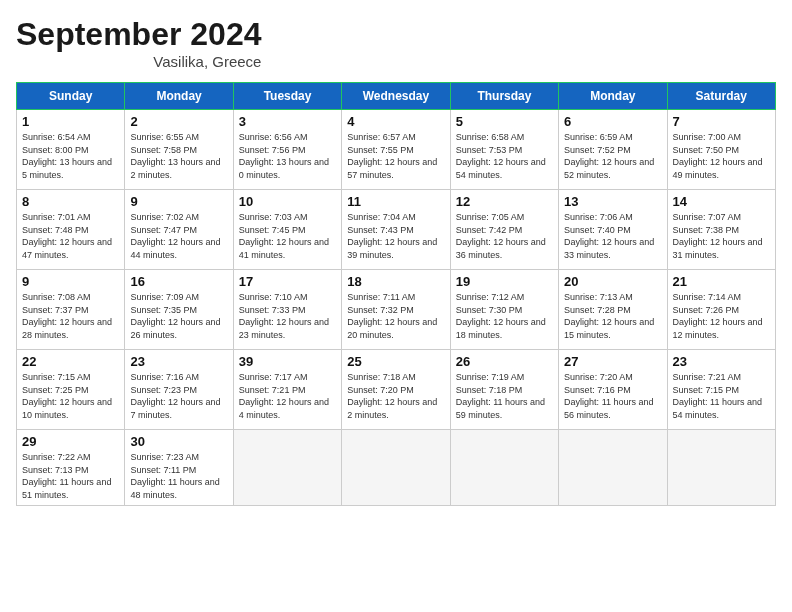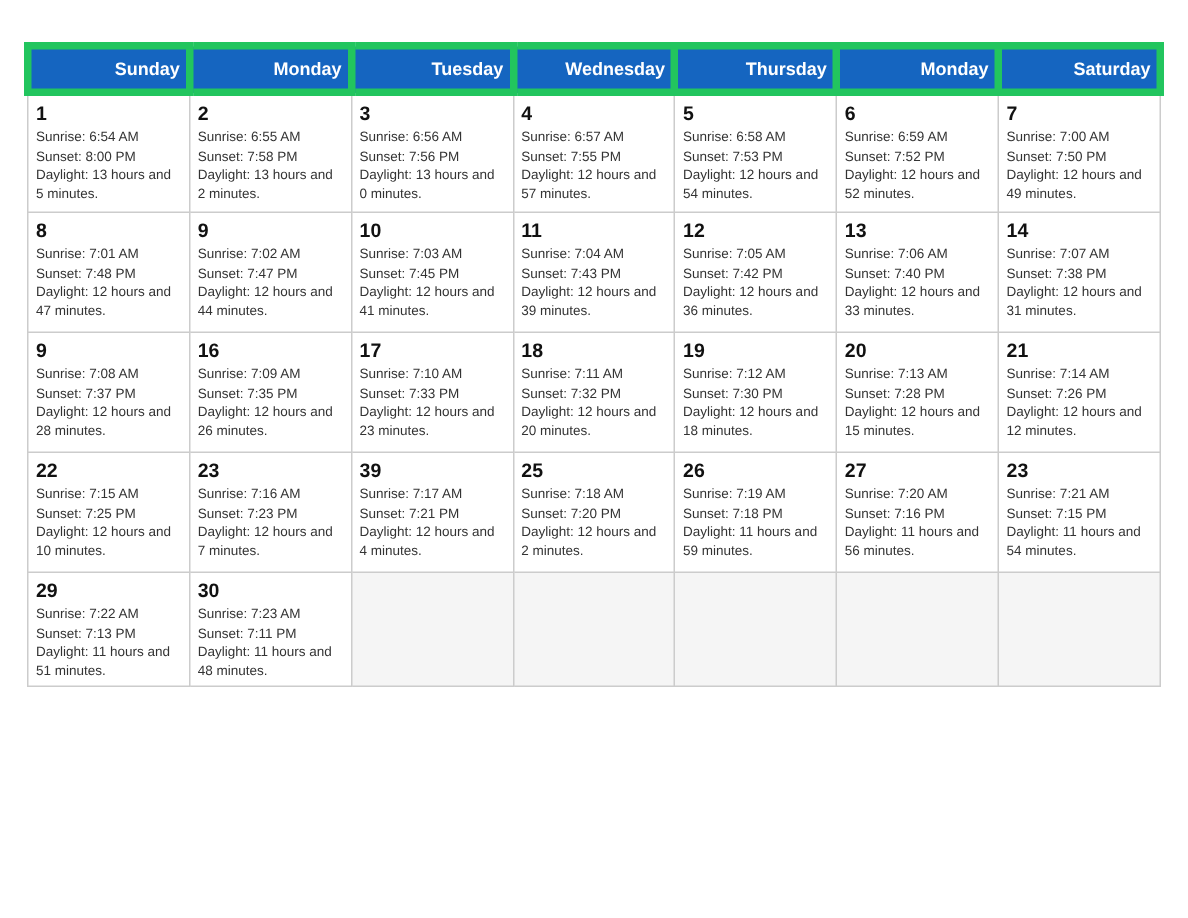--- a/index.html
+++ b/index.html
@@ -52,22 +52,22 @@
       width: 100%;
       border-collapse: collapse;
       table-layout: fixed;
     }
     th {
       background: #1565c0;
       color: #fff;
       font-size: 12px;
       font-weight: bold;
       padding: 6px 4px;
-      text-align: right;
-      border: 5px solid #22c55e;
+      text-align: center;
+      border: 1px solid #22c55e;
     }
     td {
       border: 1px solid #ccc;
       vertical-align: top;
       padding: 4px 5px;
       font-size: 9.5px;
       color: #222;
       height: 80px;
     }
     td.empty {
@@ -85,20 +85,24 @@
       color: #333;
     }
     tr:last-child td {
       height: 70px;
     }
   </style>
 </head>
 <body>
 
 <div class="header">
+  <div class="title-section">
+    <div class="month-title">September 2024</div>
+    <div class="subtitle">Vasilika, Greece</div>
+  </div>
 </div>
 
 <table>
   <thead>
     <tr>
     <th>Sunday</th>
         <th>Monday</th>
         <th>Tuesday</th>
         <th>Wednesday</th>
         <th>Thursday</th>

